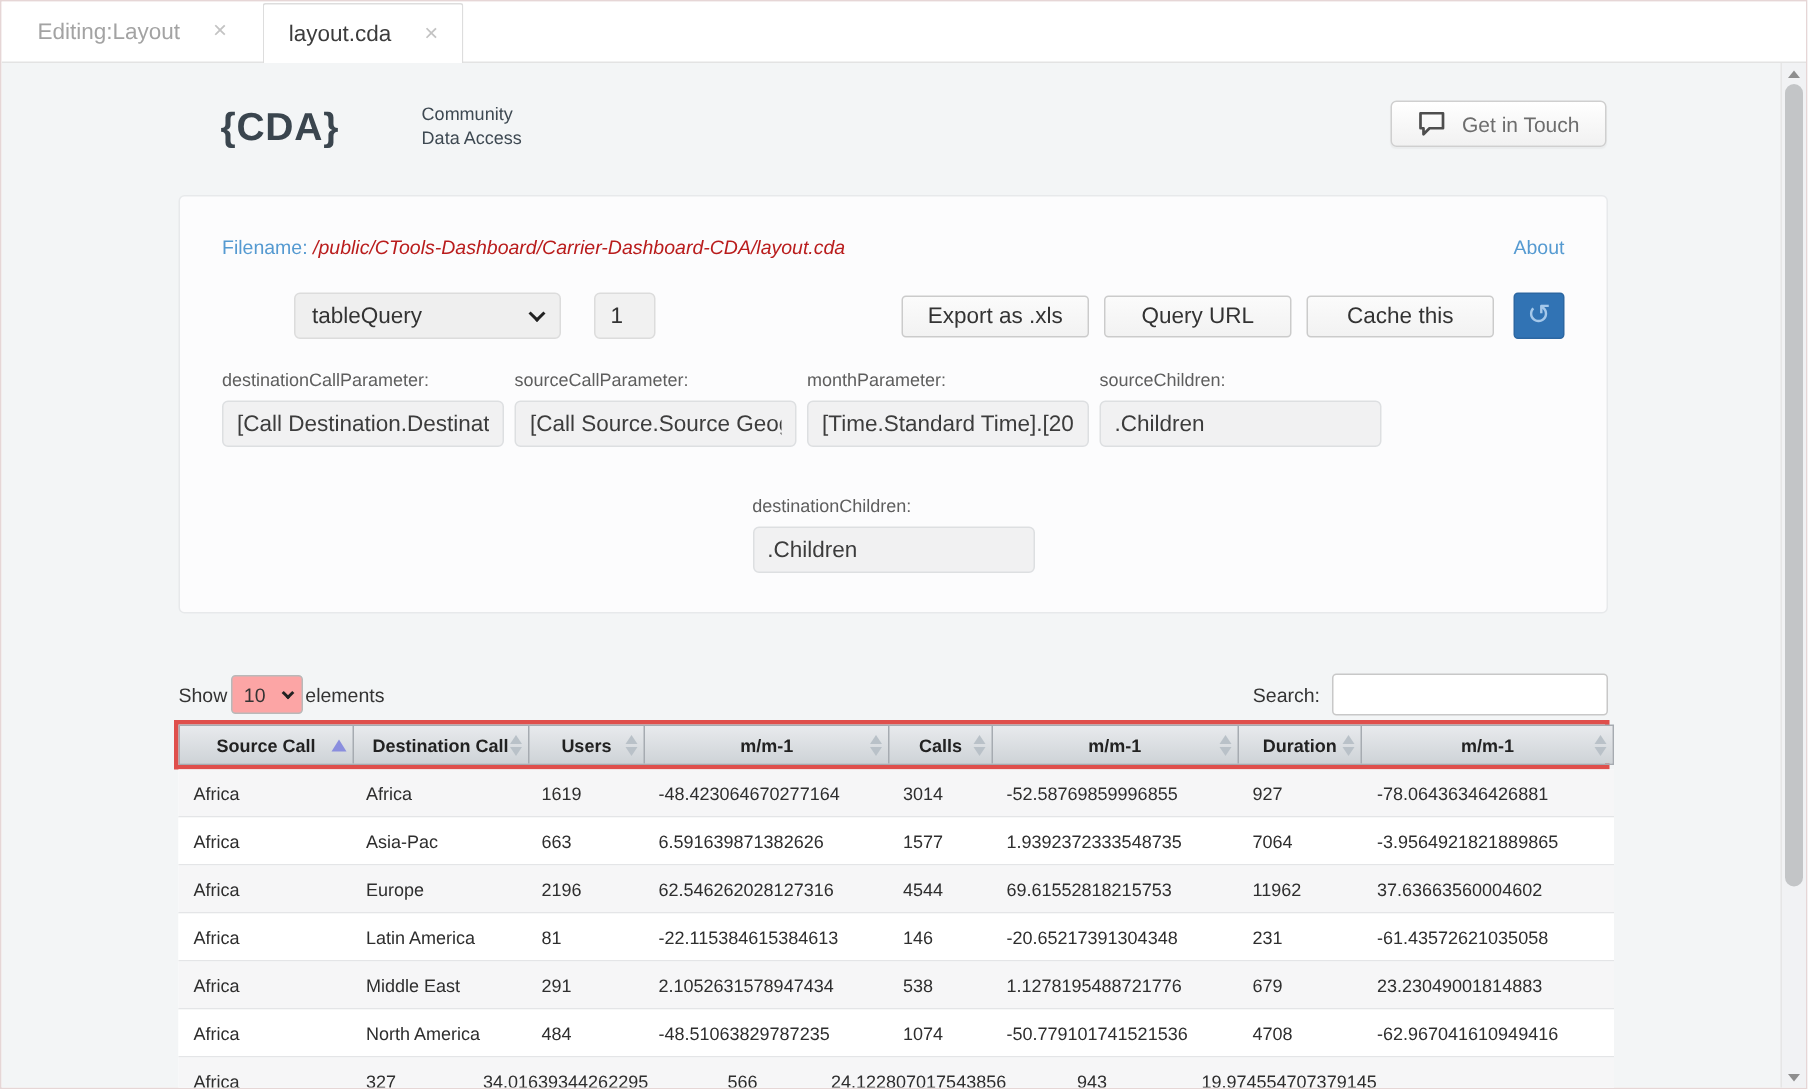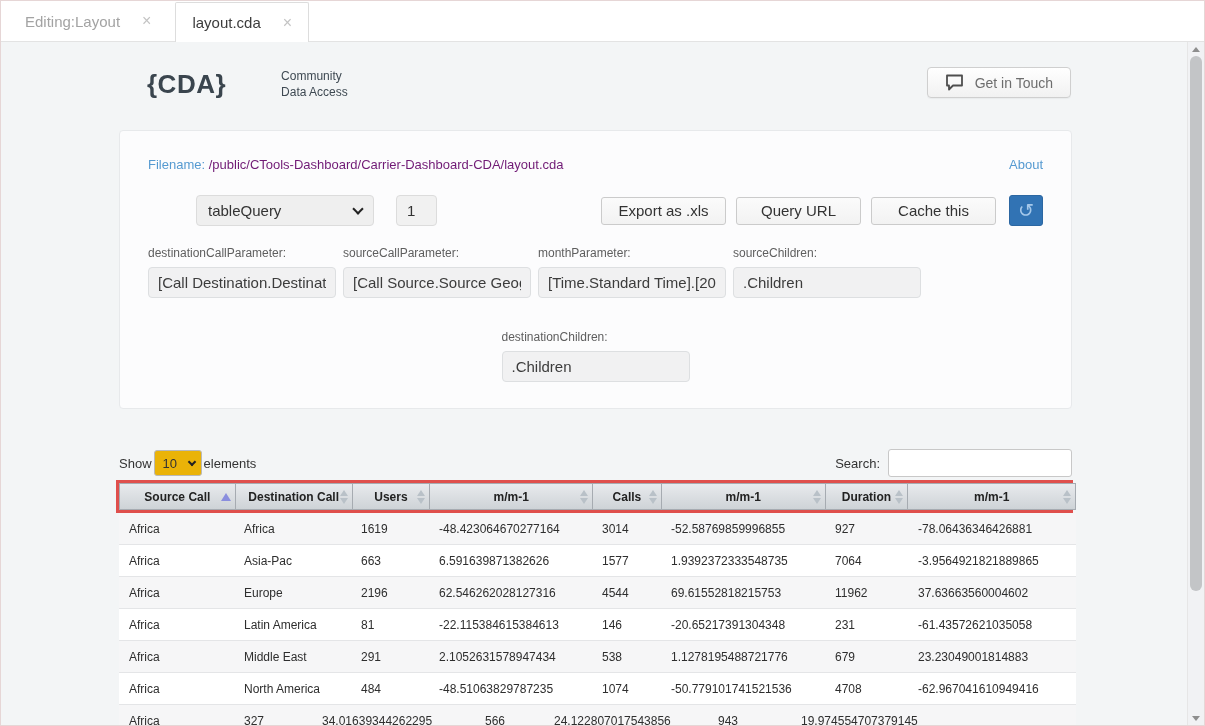--- a/index.html
+++ b/index.html
@@ -28,21 +28,21 @@
   .logo-text { font-size:12px; line-height:1.3; color:#3e4952; }
   .logo-text span { display:block;margin-left:48px; }
   .git-btn { position:absolute; right:1px; top:0; height:31px; padding:0 17px; display:flex; align-items:center; gap:11px;
     background:linear-gradient(#ffffff,#f1f1f1); border:1px solid #cfcfcf; border-radius:4px;
     font-size:14px; color:#6d6d6d; cursor:pointer; box-shadow:0 1px 1px rgba(0,0,0,.04); }
 
   
   .card { margin-top:23px; background:#fcfcfd; border:1px solid #e7e9eb; border-radius:4px; padding:26px 28px; }
   .file-row { font-size:13px; height:18px; }
   .file-label { color:#559ad1; }
-  .file-path { color:#701a75; }
+  .file-path { color:#b91c1c;font-style:italic; }
   .about-link { float:right; color:#559ad1; text-decoration:none; cursor:pointer; }
 
   .controls-row { margin-top:20px; display:flex; align-items:center; }
   .select-wrap { position:relative; }
   .select-wrap select { appearance:none; -webkit-appearance:none; width:100%; height:31px; background:#efefef;
     border:1px solid #dcdcdc; border-radius:4px; font-size:15px; color:#333; padding:0 26px 0 11px;
     font-family:"Liberation Sans","DejaVu Sans",sans-serif; }
   .select-wrap .chev { position:absolute; right:12px; top:10px; width:8px; height:8px;
     border-right:2px solid #222; border-bottom:2px solid #222; transform:rotate(45deg); pointer-events:none; }
   .qselect { width:226px;padding-left:48px; }
@@ -58,21 +58,21 @@
   .param-grid.second { margin-top:32px;justify-content:center; }
   .param-cell { width:188px; }
   .param-label { display:block; font-size:12px; color:#5e5e5e; margin-bottom:7px; }
   .param-input { width:188px; height:31px; background:#f1f1f2; border:1px solid #dddfe1; border-radius:4px;
     padding:0 9px; font-size:15px; color:#3c3c3c; font-family:inherit; }
 
   
   .table-controls { margin-top:40px; display:flex; justify-content:space-between; align-items:center; font-size:13px; color:#333; }
   .show-wrap { display:flex; align-items:center; gap:2px; }
   .show-select { width:48px; }
-  .show-select select { height:26px; background:#eab308; border:1px solid #b9b9b9; border-radius:3px; font-size:13px; padding:0 18px 0 8px; }
+  .show-select select { height:26px; background:#fca5a5; border:1px solid #b9b9b9; border-radius:3px; font-size:13px; padding:0 18px 0 8px; }
   .show-select .chev { right:7px; top:9px; width:6px; height:6px; }
   .search-wrap { display:flex; align-items:center; gap:8px; }
   .search-input { width:184px; height:28px; background:#fff; border:1px solid #c8c8c8; border-radius:3px; padding:0 8px; font-size:13px; font-family:inherit; }
 
   
   .annotation-box { margin-top:3px; margin-left:-3px; width:957px; border:3px solid #df4f4c; }
   .thead { display:flex; width:957px; background:linear-gradient(#e8eaed,#ced3d7); border:1px solid #a6abb1; }
   .th { position:relative; height:25px; display:flex; align-items:center; justify-content:center;
     font-size:12px; font-weight:700; color:#222; cursor:pointer; }
   .th + .th { border-left:1px solid #a6abb1; }

